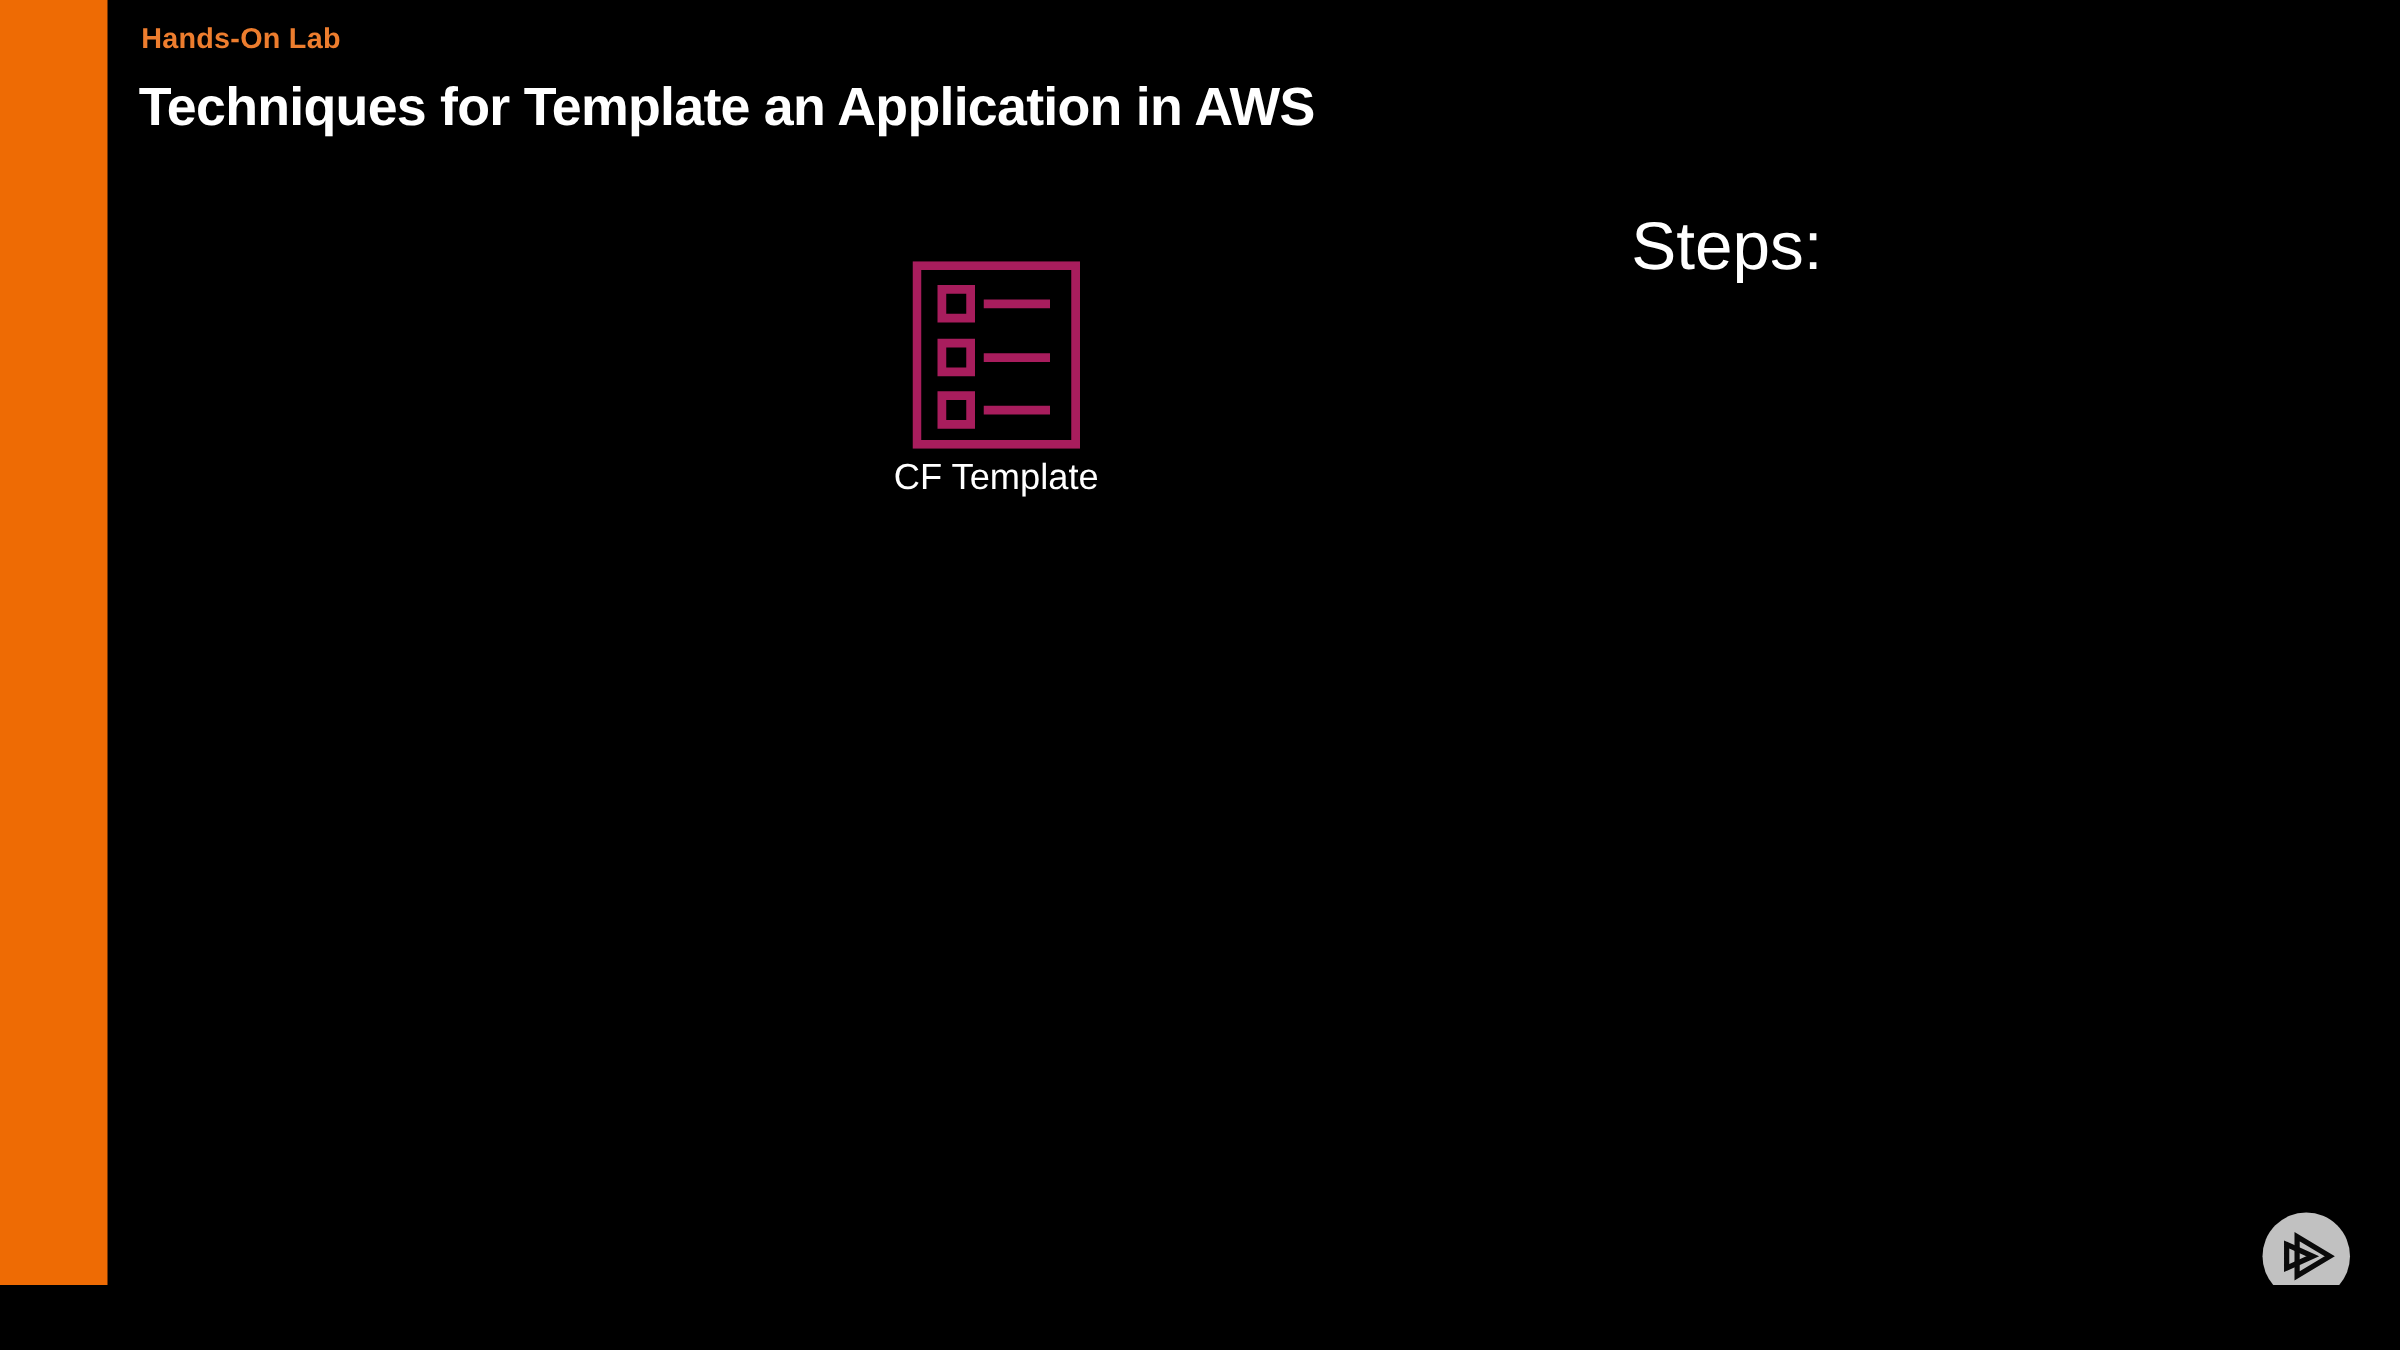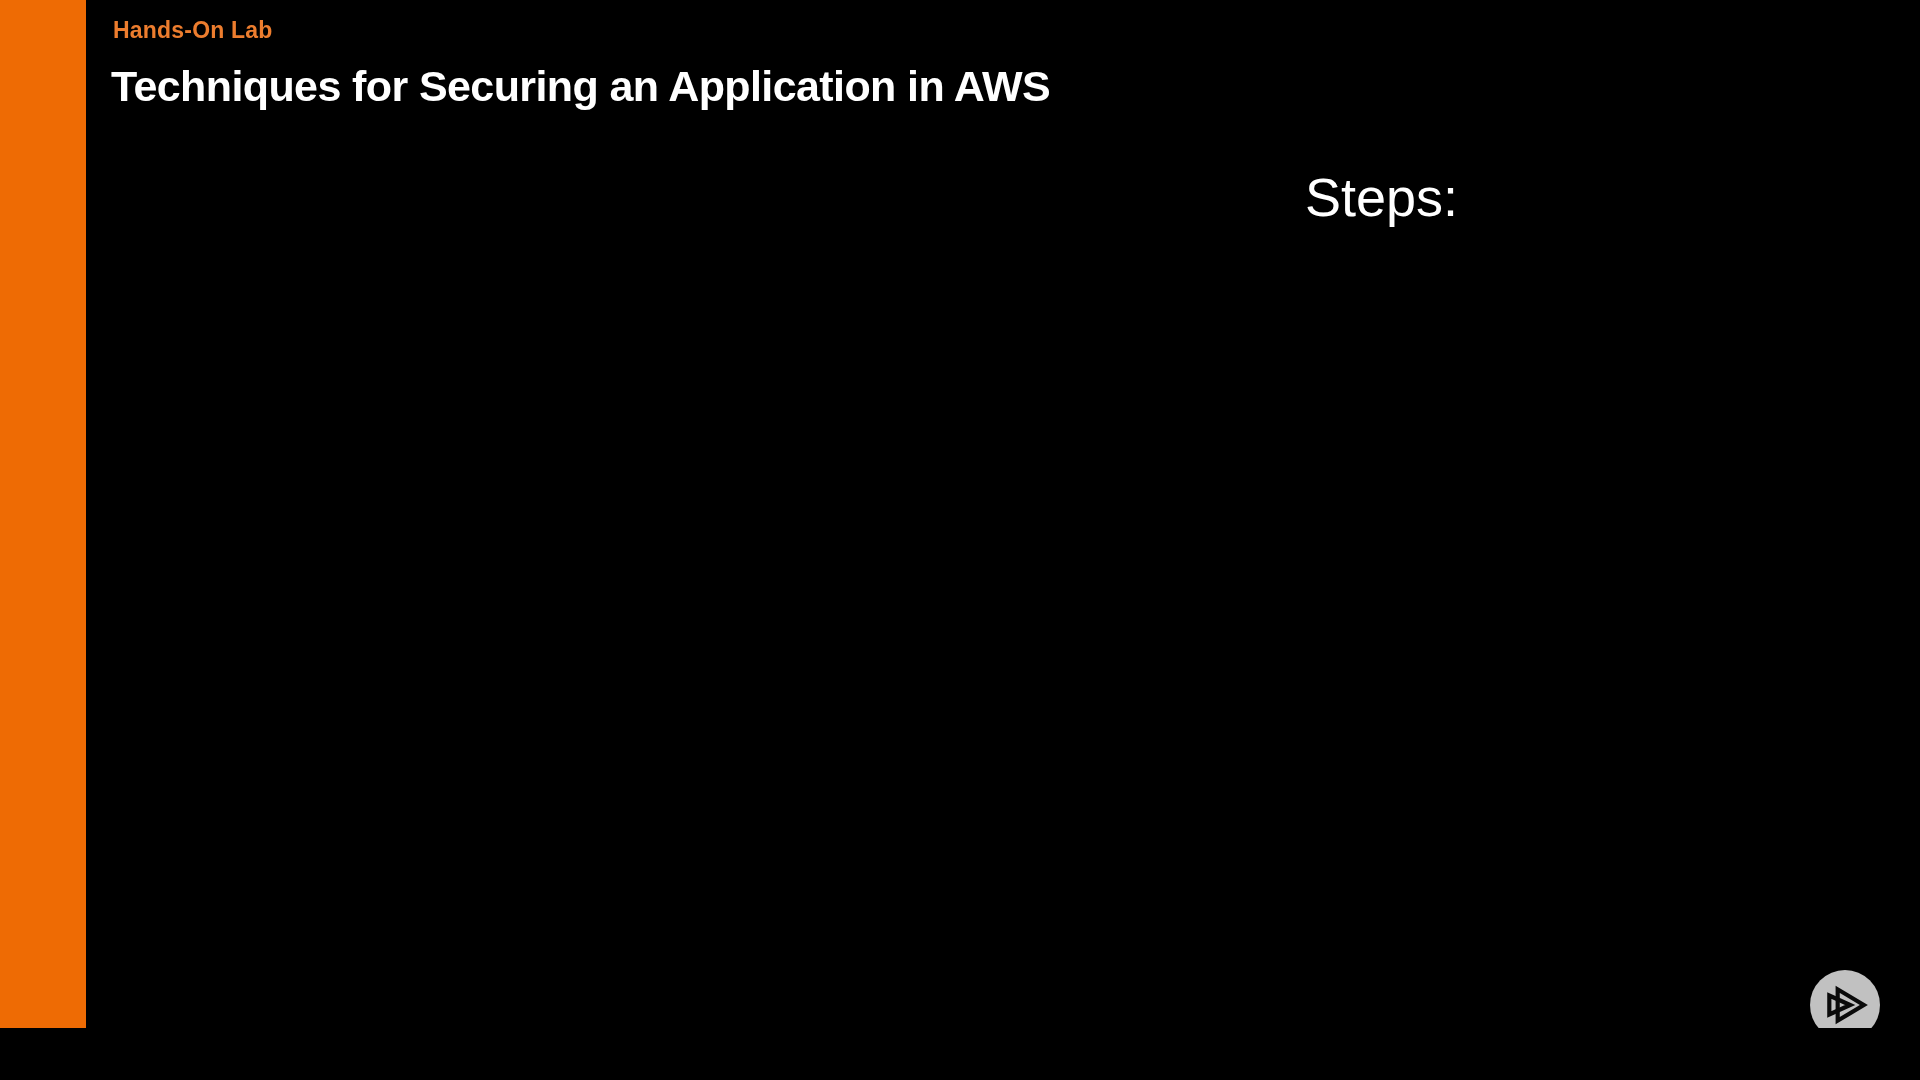--- a/index.html
+++ b/index.html
@@ -104,22 +104,37 @@
 </style>
 </head>
 <body>
 
 <div class="stage">
 
   <div class="left-bar"></div>
 
   <div class="eyebrow">Hands-On Lab</div>
 
-  <h1 class="title">Techniques for Securing an Application in AWS</h1>
+  <h1 class="title">Techniques for Template an Application in AWS</h1>
 
+  <figure class="cf-figure">
+    <svg class="cf-icon" viewBox="0 0 134 150" aria-hidden="true">
+      <rect x="3.5" y="3.5" width="127" height="143"></rect>
+
+      <rect x="23.5" y="22.5" width="23" height="23"></rect>
+      <line x1="57" y1="34" x2="110" y2="34"></line>
+
+      <rect x="23.5" y="65.5" width="23" height="23"></rect>
+      <line x1="57" y1="77" x2="110" y2="77"></line>
+
+      <rect x="23.5" y="107.5" width="23" height="23"></rect>
+      <line x1="57" y1="119" x2="110" y2="119"></line>
+    </svg>
+    <figcaption class="cf-label">CF Template</figcaption>
+  </figure>
 
   <div class="steps-heading">Steps:</div>
 
   <div class="ps-badge">
     <svg class="ps-glyph" viewBox="0 0 44 44" aria-hidden="true">
       <polygon points="15,7 15,37 40,22"></polygon>
       <polygon points="7,13 7,31 27,22"></polygon>
     </svg>
   </div>
 

